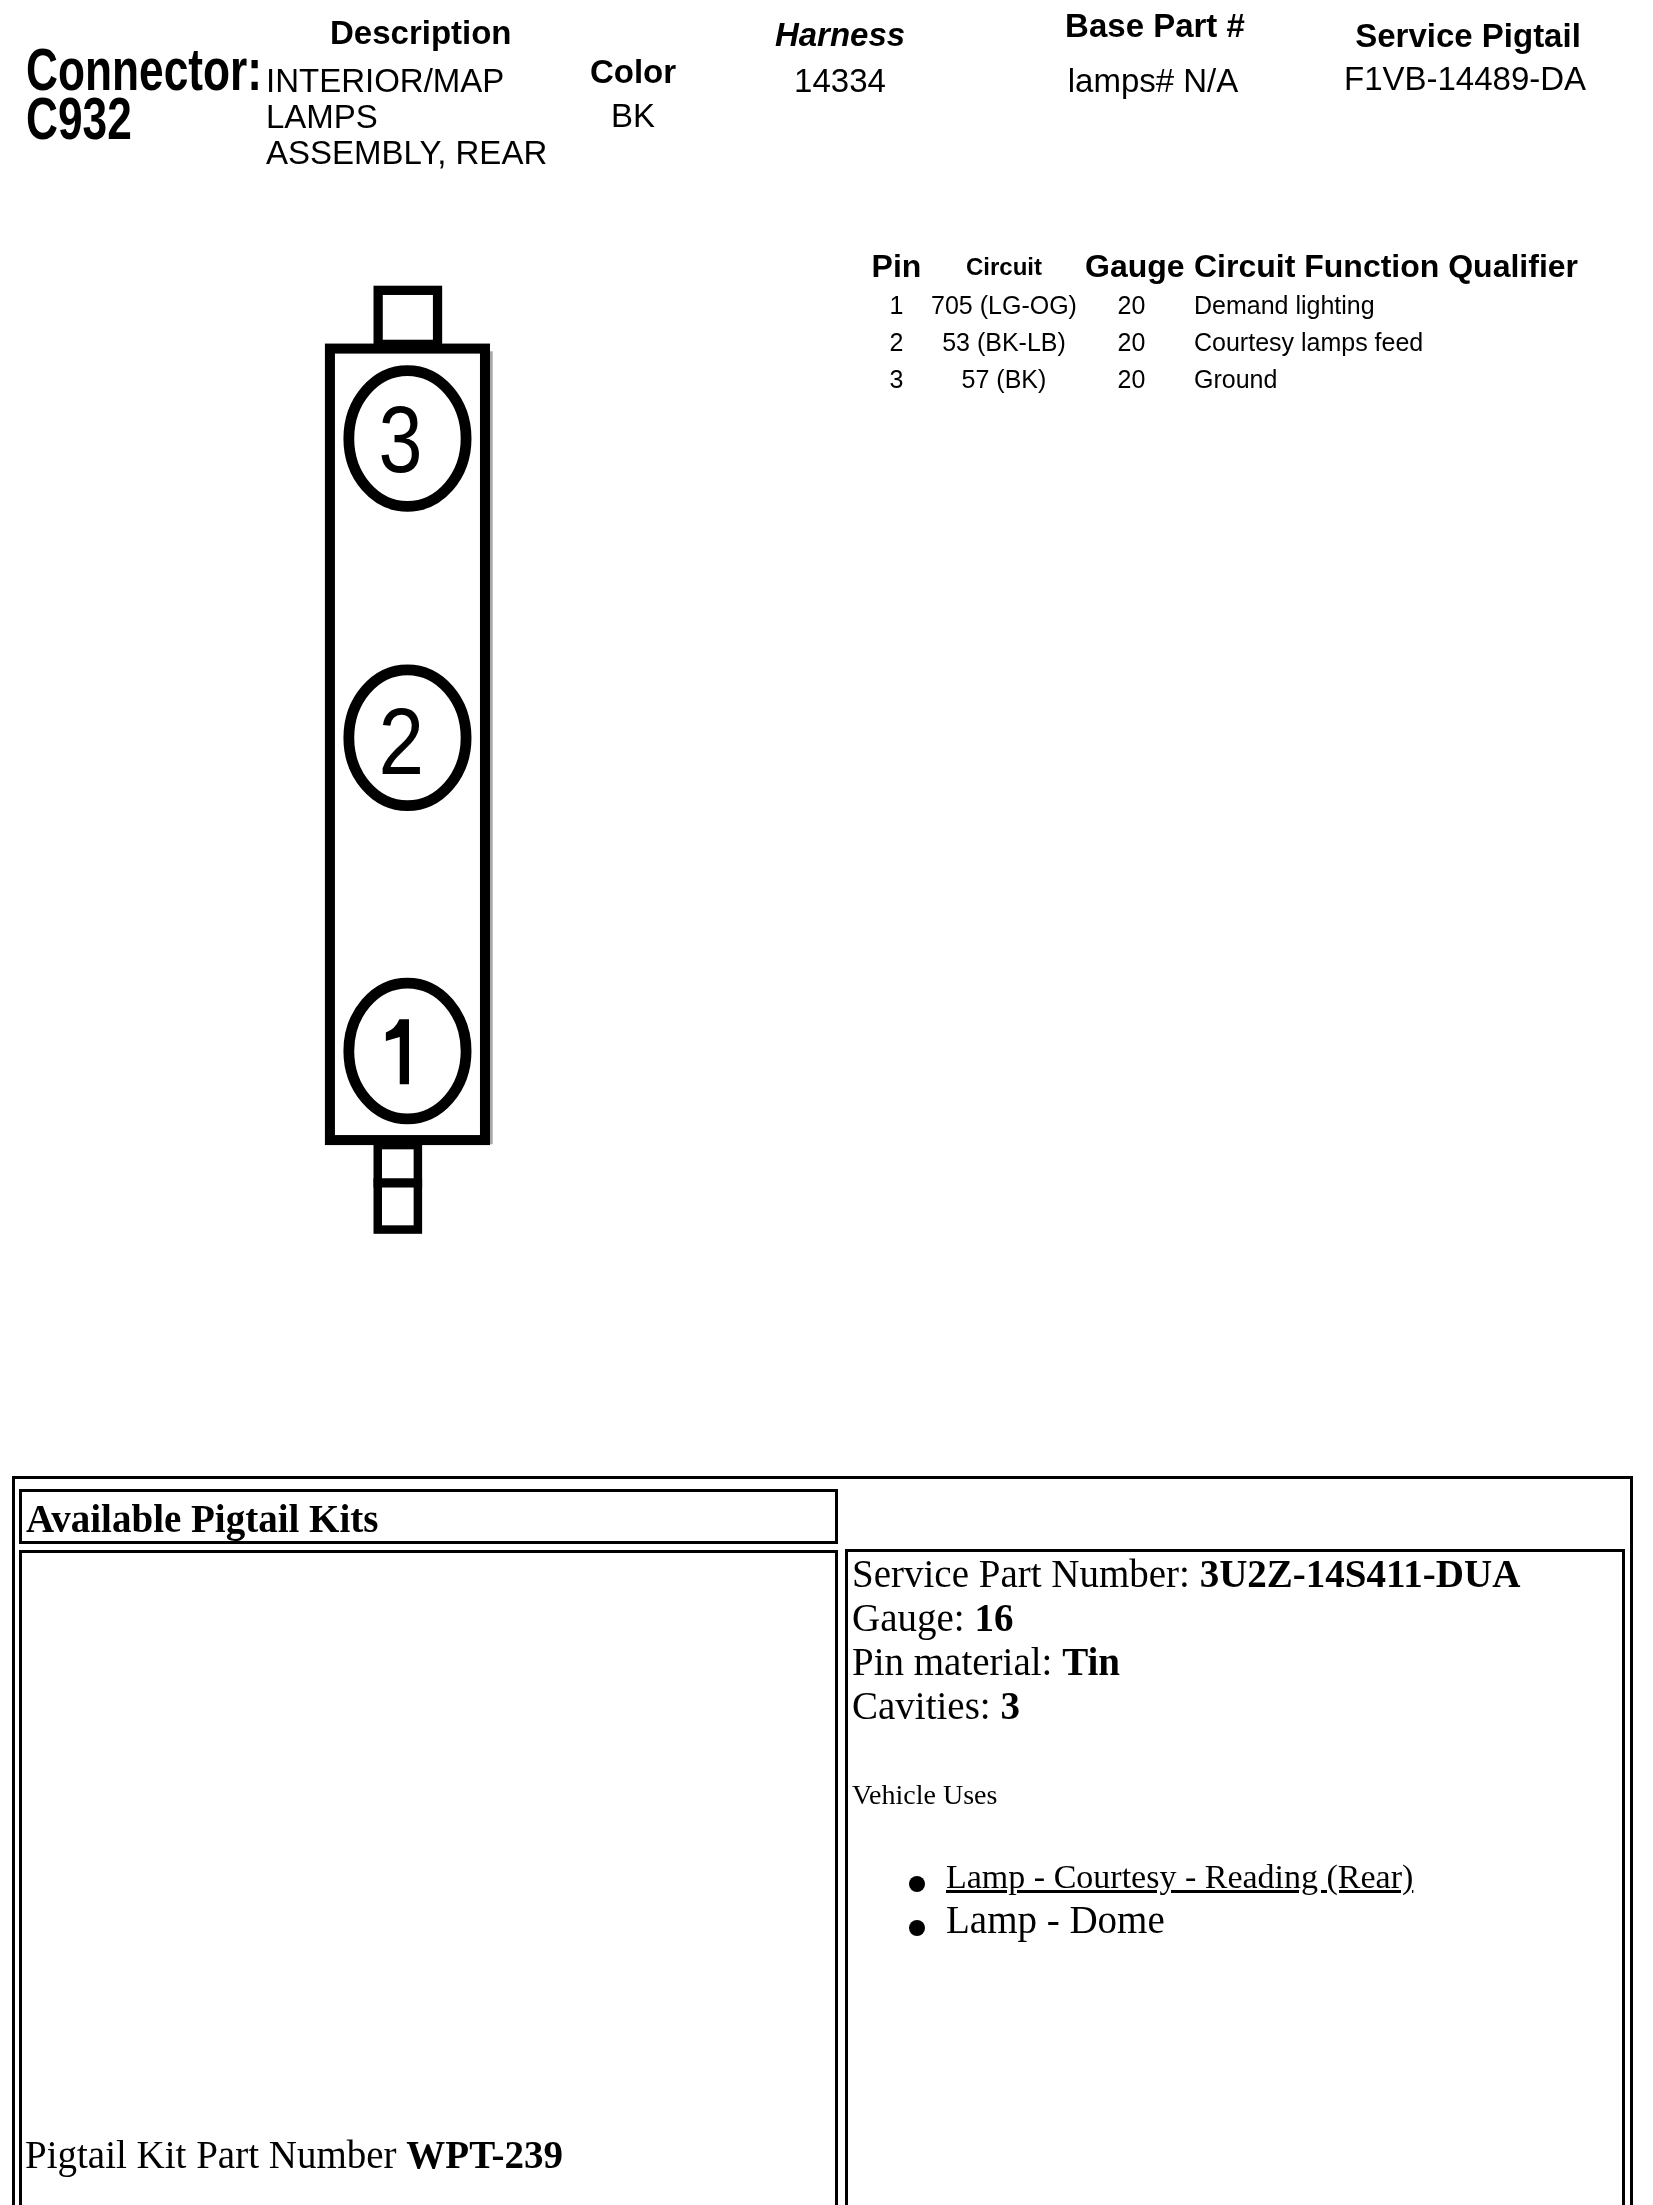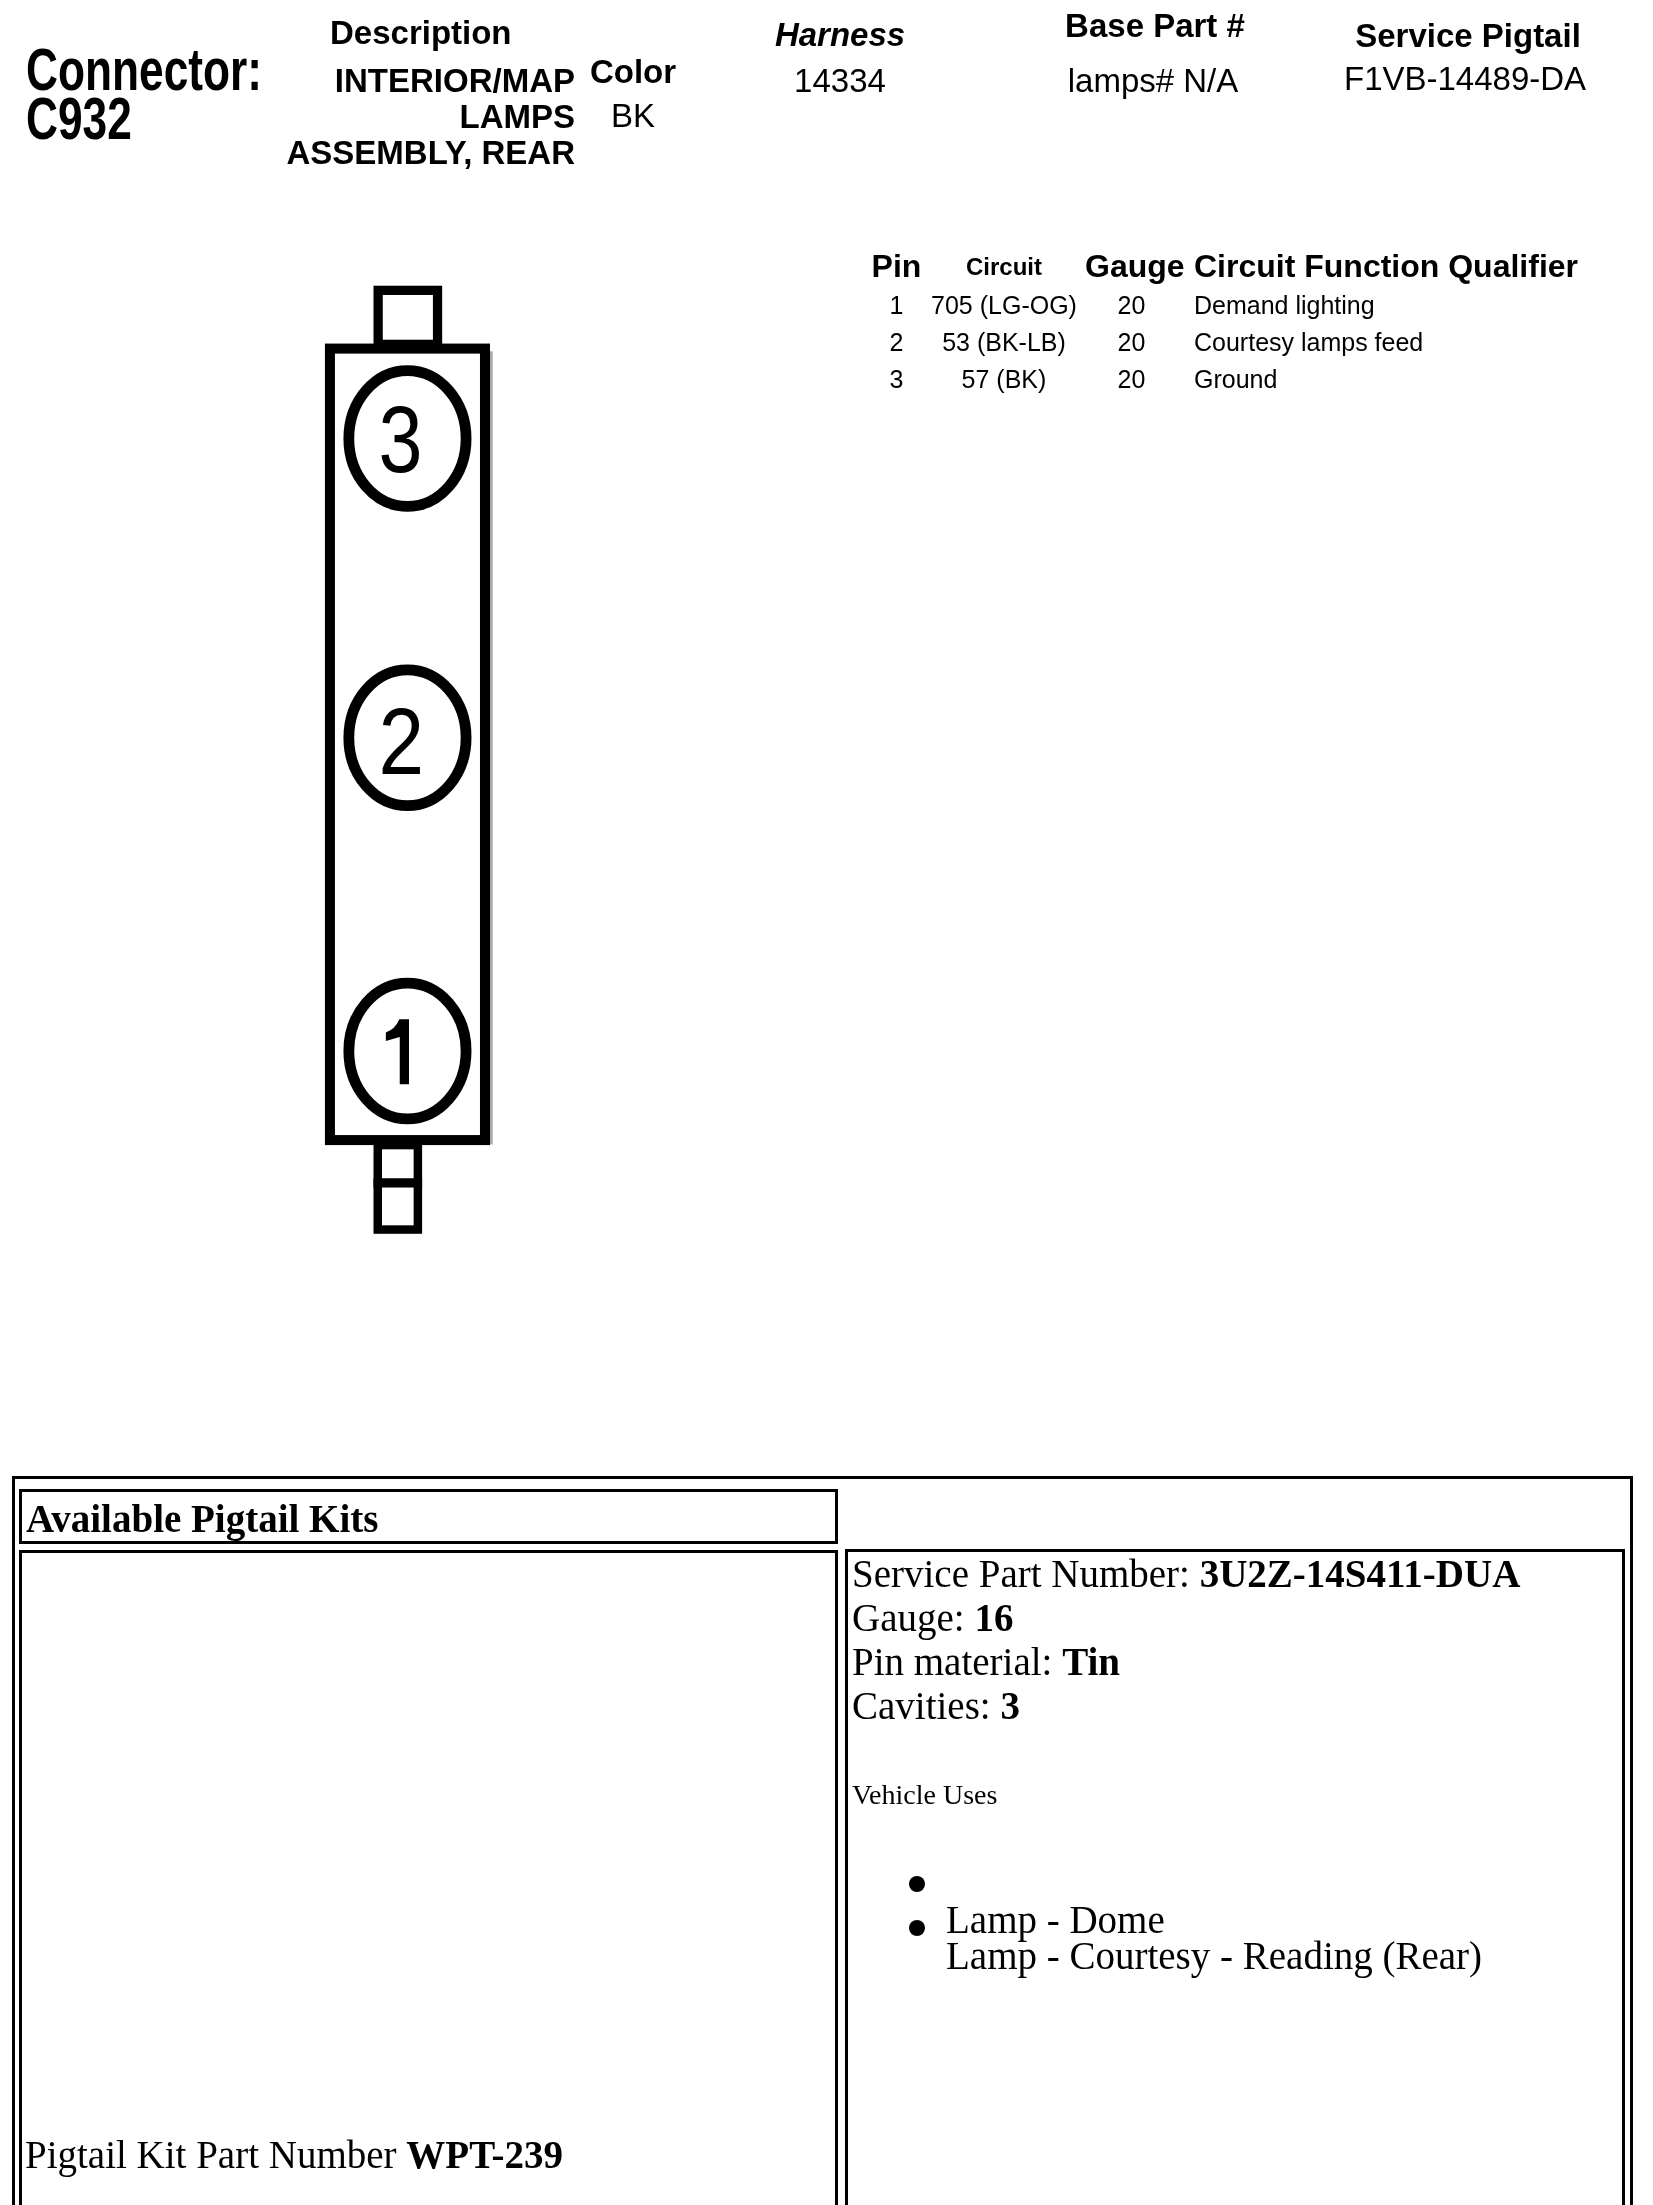--- a/index.html
+++ b/index.html
@@ -12,21 +12,21 @@
 </style>
 </head>
 <body>
 
 <div class="t b" style="left:25.5px;top:46px;font-size:59px;line-height:49px;">
   <span class="sx" style="transform:scaleX(0.75);">Connector:<br>C932</span>
 </div>
 
 <div class="t b" style="left:330px;top:14.7px;font-size:33px;line-height:36px;">Description</div>
 
-<div class="t" style="left:266px;top:63px;width:309px;text-align:right;font-size:33px;line-height:36px;font-weight:bold;">INTERIOR/MAP<br>LAMPS<br>ASSEMBLY, REAR</div>
+<div class="t" style="left:266px;top:63px;width:309px;text-align:left;font-size:33px;line-height:36px;">INTERIOR/MAP<br>LAMPS<br>ASSEMBLY, REAR</div>
 
 <div class="t b" style="left:556px;top:54px;width:154px;text-align:center;font-size:33px;line-height:36px;">Color</div>
 
 <div class="t" style="left:556px;top:98px;width:154px;text-align:center;font-size:33px;line-height:36px;">BK</div>
 
 <div class="t b" style="left:724px;top:17px;width:232px;text-align:center;font-size:33px;line-height:36px;font-style:italic;">Harness</div>
 
 <div class="t" style="left:724px;top:63px;width:232px;text-align:center;font-size:33px;line-height:36px;">14334</div>
 
 <div class="t b" style="left:1039px;top:8px;width:232px;text-align:center;font-size:33px;line-height:36px;">Base Part #</div>
@@ -103,20 +103,20 @@
 <div style="position:absolute;left:18.5px;top:1550px;width:813px;height:664px;border:3.9px solid #000;"></div>
 
 <div style="position:absolute;left:845px;top:1549px;width:774px;height:666px;border:3.9px solid #000;"></div>
 
 <div class="t serif" style="left:852px;top:1552px;font-size:39px;line-height:44px;">Service Part Number: <span class="b">3U2Z-14S411-DUA</span><br>Gauge: <span class="b">16</span><br>Pin material: <span class="b">Tin</span><br>Cavities: <span class="b">3</span></div>
 
 <div class="t serif" style="left:852px;top:1773px;font-size:28px;line-height:44px;">Vehicle Uses</div>
 
 <div style="position:absolute;left:909px;top:1876px;width:16px;height:16px;border-radius:50%;background:#000;"></div>
 
-<div class="t serif" style="left:946px;top:1933px;font-size:39px;line-height:45px;">Lamp - Courtesy - Reading (Rear)</div>
+<div class="t serif" style="left:946px;top:1854px;font-size:34px;line-height:45px;text-decoration:underline;">Lamp - Courtesy - Reading (Rear)</div>
 
 <div style="position:absolute;left:909px;top:1920px;width:16px;height:16px;border-radius:50%;background:#000;"></div>
 
 <div class="t serif" style="left:946px;top:1897px;font-size:39px;line-height:45px;">Lamp - Dome</div>
 
 <div class="t serif" style="left:25px;top:2133px;font-size:39px;line-height:44px;">Pigtail Kit Part Number <span class="b">WPT-239</span></div>
 
 
 </body></html>

